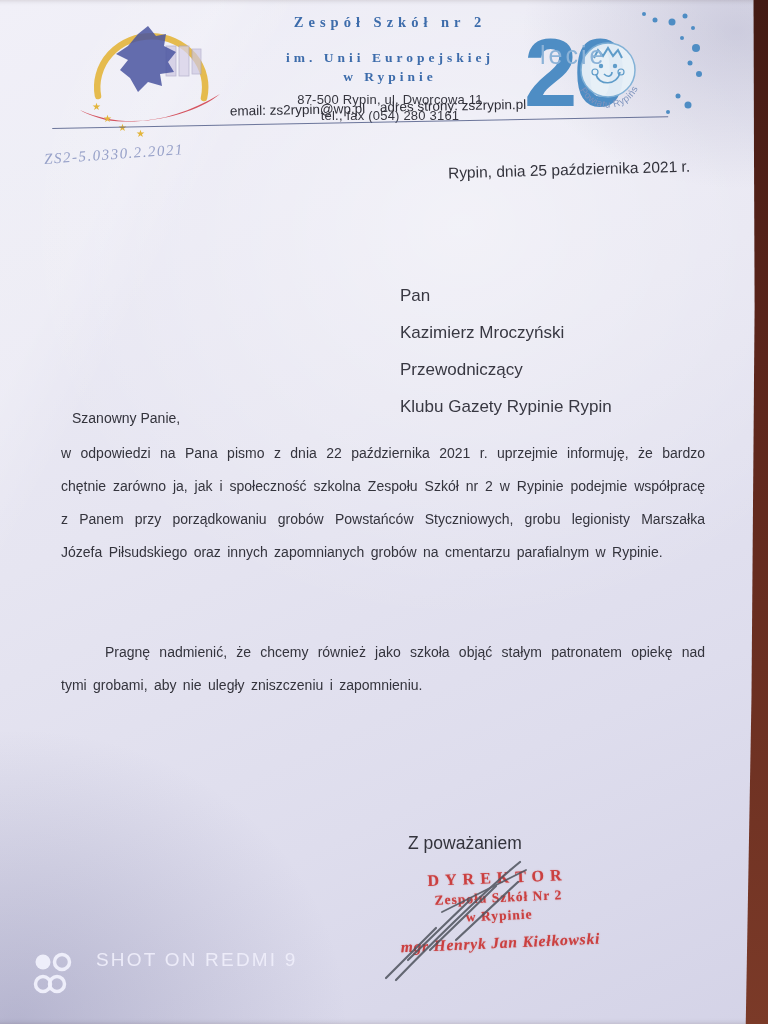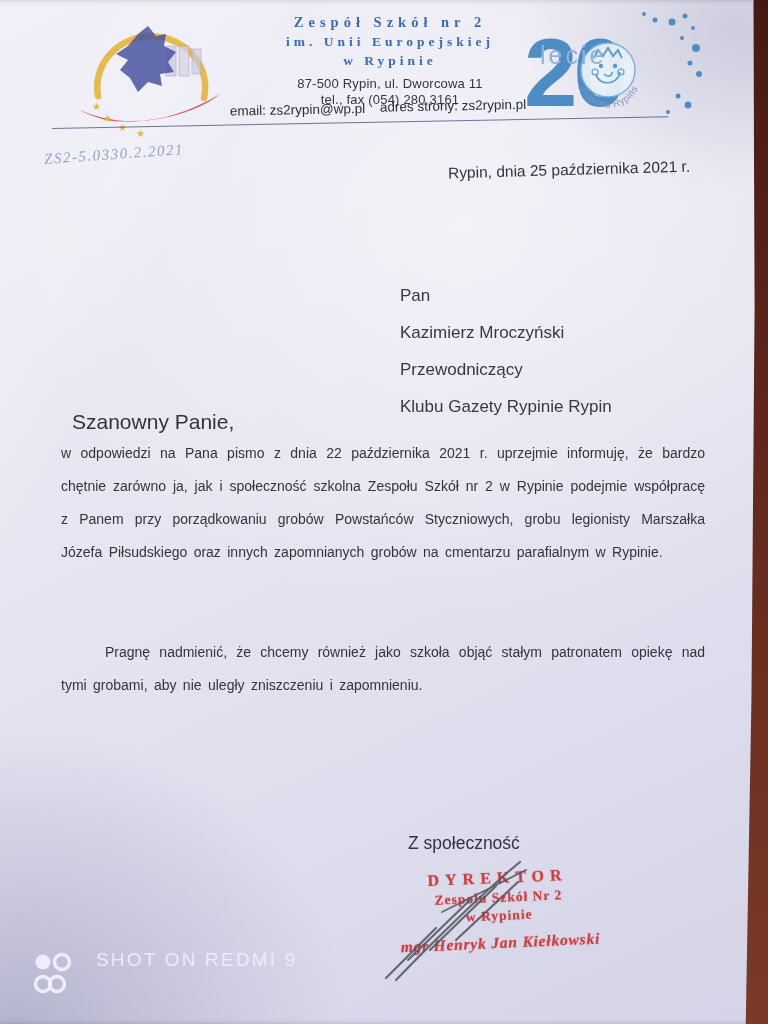--- a/index.html
+++ b/index.html
@@ -22,37 +22,37 @@
       radial-gradient(ellipse 90% 60% at 60% 22%,rgba(255,255,255,.45),transparent 65%),
       linear-gradient(118deg,rgba(255,255,255,.22) 0 16%,transparent 23%),
       linear-gradient(155deg,#edecf6 0%,#e6e5f1 42%,#dedded 72%,#d4d3e7 100%);
     box-shadow:inset -7px 0 9px -4px rgba(25,8,6,.55);
   }
   .abs{position:absolute;}
   
   .school-name{left:240px;top:14px;width:300px;text-align:center;color:#3d6cab;
     font-family:"Liberation Serif",serif;font-weight:bold;}
   .school-name .l1{font-size:14.5px;letter-spacing:5px;}
-  .school-name .l2{font-size:13.5px;letter-spacing:4px;margin-top:3px;}
+  .school-name .l2{font-size:13.5px;letter-spacing:4px;margin-top:19px;}
   .school-name .l3{font-size:13.5px;letter-spacing:4px;margin-top:3px;}
   .school-addr{margin-top:7px;color:#36363f;font-family:"Liberation Sans",sans-serif;
     font-weight:normal;font-size:13px;letter-spacing:.2px;line-height:16px;}
   .contact{left:52px;top:102px;width:616px;height:26px;transform:rotate(-1.1deg);
     transform-origin:left center;border-bottom:1.6px solid rgba(84,95,138,.85);
     font-size:13.5px;color:#2e2e37;}
   .contact .email{position:absolute;left:178px;top:5px;}
   .contact .www{position:absolute;left:328px;top:4px;}
   
   .refno{left:44px;top:146px;transform:rotate(-4deg);color:#96a0c8;
     font-family:"Liberation Serif",serif;font-style:italic;font-size:15px;letter-spacing:1.5px;}
   .dateline{left:448px;top:161px;transform:rotate(-1.6deg);color:#33333c;font-size:15.5px;}
   
   .recipient{left:400px;top:277px;color:#383842;font-size:17px;line-height:37px;}
   
-  .salutation{left:72px;top:410px;color:#33333c;font-size:21px;}
+  .salutation{left:72px;top:410px;color:#33333c;font-size:14px;}
   .para{left:61px;width:644px;color:#34343d;font-size:14px;line-height:33px;
     text-align:justify;text-align-last:left;word-spacing:2.5px;}
   .p1{top:437px;}
   .p2{top:636px;text-indent:44px;}
   .closing{left:408px;top:833px;color:#33333c;font-size:17.5px;}
   
   .stamp{left:393px;top:869px;width:212px;text-align:center;transform:rotate(-2.5deg);
     color:#cb4040;font-family:"Liberation Serif",serif;font-weight:bold;
     text-shadow:0 0 1.3px rgba(203,64,64,.6);}
   .stamp .t{font-size:16px;letter-spacing:6px;}
@@ -139,21 +139,21 @@
     <div>Pan</div>
     <div>Kazimierz Mroczyński</div>
     <div>Przewodniczący</div>
     <div>Klubu Gazety Rypinie Rypin</div>
   </div>
 
   <div class="abs salutation">Szanowny Panie,</div>
   <div class="abs para p1">w odpowiedzi na Pana pismo z dnia 22 października 2021 r. uprzejmie informuję, że bardzo chętnie zarówno ja, jak i społeczność szkolna Zespołu Szkół nr 2 w Rypinie podejmie współpracę z Panem przy porządkowaniu grobów Powstańców Styczniowych, grobu legionisty Marszałka Józefa Piłsudskiego oraz innych zapomnianych grobów na cmentarzu parafialnym w Rypinie.</div>
   <div class="abs para p2">Pragnę nadmienić, że chcemy również jako szkoła objąć stałym patronatem opiekę nad tymi grobami, aby nie uległy zniszczeniu i zapomnieniu.</div>
 
-  <div class="abs closing">Z społeczność</div>
+  <div class="abs closing">Z poważaniem</div>
 
   <div class="abs stamp">
     <div class="t">DYREKTOR</div>
     <div class="o1">Zespołu Szkół Nr 2</div>
     <div class="o2">w Rypinie</div>
     <div class="n">mgr Henryk Jan Kiełkowski</div>
   </div>
 
   <svg class="abs" style="left:378px;top:852px" width="170" height="132" viewBox="0 0 170 132">
     <g fill="none" stroke="#4f545e" stroke-width="2.2" stroke-linecap="round" opacity=".85">

